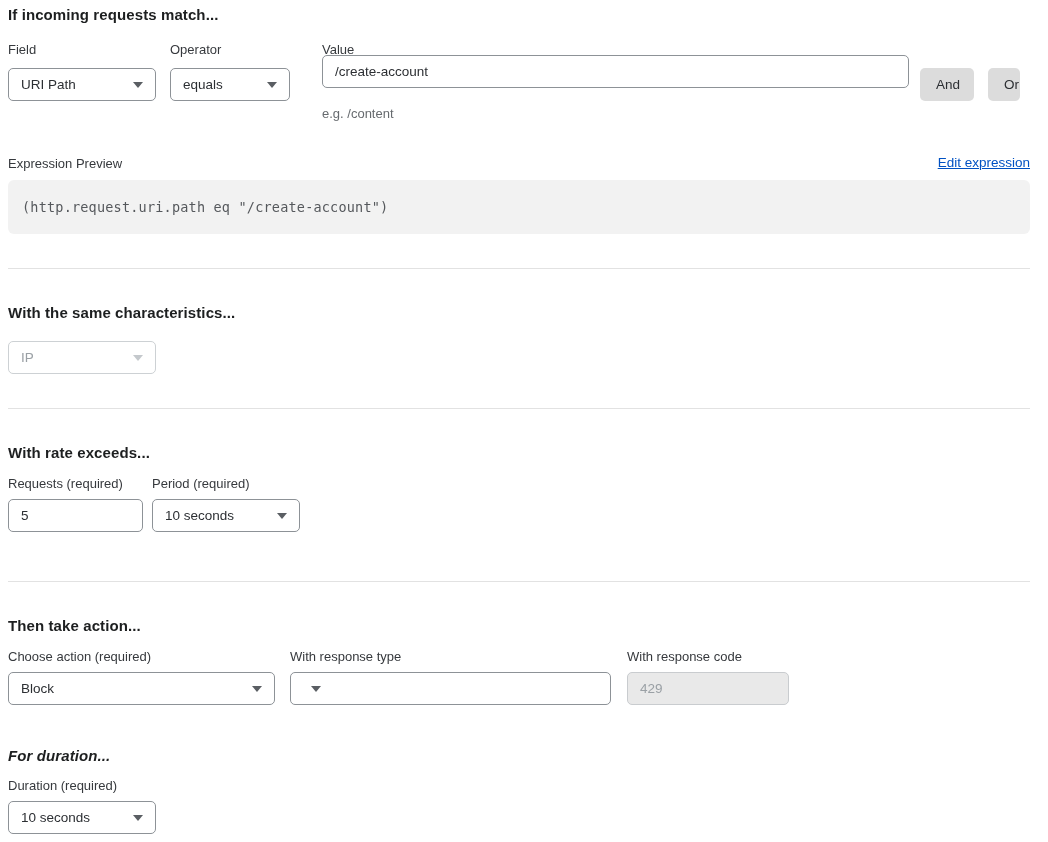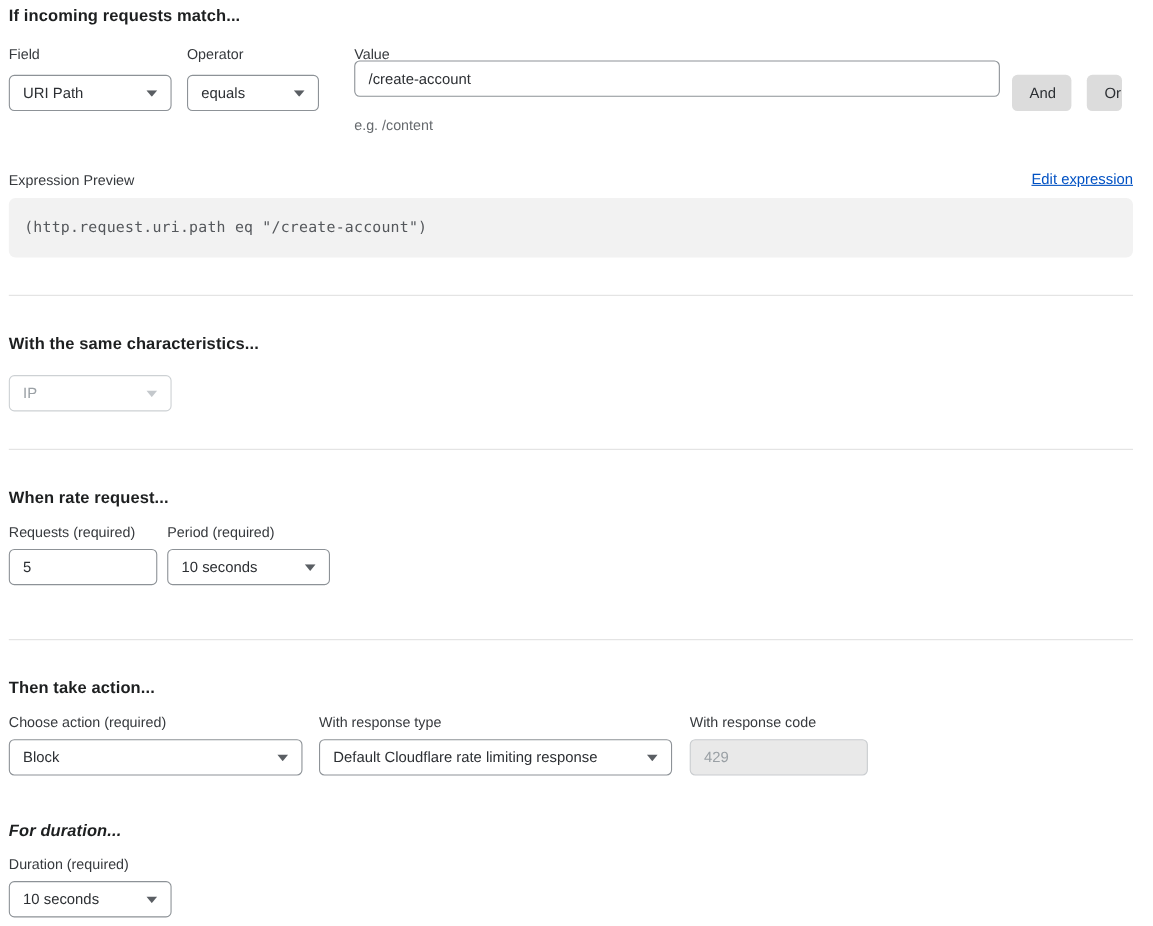--- a/index.html
+++ b/index.html
@@ -145,21 +145,21 @@
   <span>IP</span>
   <span class="caret">
     <svg width="10" height="6" viewBox="0 0 10 6">
         <path d="M0 0 L10 0 L5 6 Z" fill="#5a5e63"></path>
       </svg>
   </span>
 </div>
 
 <div class="abs divider" style="left:8px; top:408px; width:1022px;"></div>
 
-<div class="abs section-heading" style="left:8px; top:444px;">When rate request...</div>
+<div class="abs section-heading" style="left:8px; top:444px;">With rate exceeds...</div>
 
 <div class="abs field-label" style="left:8px; top:476px;">Requests (required)</div>
 <div class="abs field-label" style="left:152px; top:476px;">Period (required)</div>
 
 <div class="abs" style="left:8px; top:499px; width:135px;">
   <input class="text-input" type="text" value="5" style="">
 </div>
 
 <div class="abs control dropdown" style="left:152px; top:499px; width:148px;">
   <span>10 seconds</span>
@@ -181,21 +181,20 @@
 <div class="abs control dropdown" style="left:8px; top:672px; width:267px;">
   <span>Block</span>
   <span class="caret">
     <svg width="10" height="6" viewBox="0 0 10 6">
         <path d="M0 0 L10 0 L5 6 Z" fill="#5a5e63"></path>
       </svg>
   </span>
 </div>
 
 <div class="abs control dropdown" style="left:290px; top:672px; width:321px;">
-  <span>Default Cloudflare rate limiting response</span>
   <span class="caret">
     <svg width="10" height="6" viewBox="0 0 10 6">
         <path d="M0 0 L10 0 L5 6 Z" fill="#5a5e63"></path>
       </svg>
   </span>
 </div>
 
 <div class="abs" style="left:627px; top:672px; width:162px;">
   <input class="text-input" type="text" disabled="" value="429" style="">
 </div>

